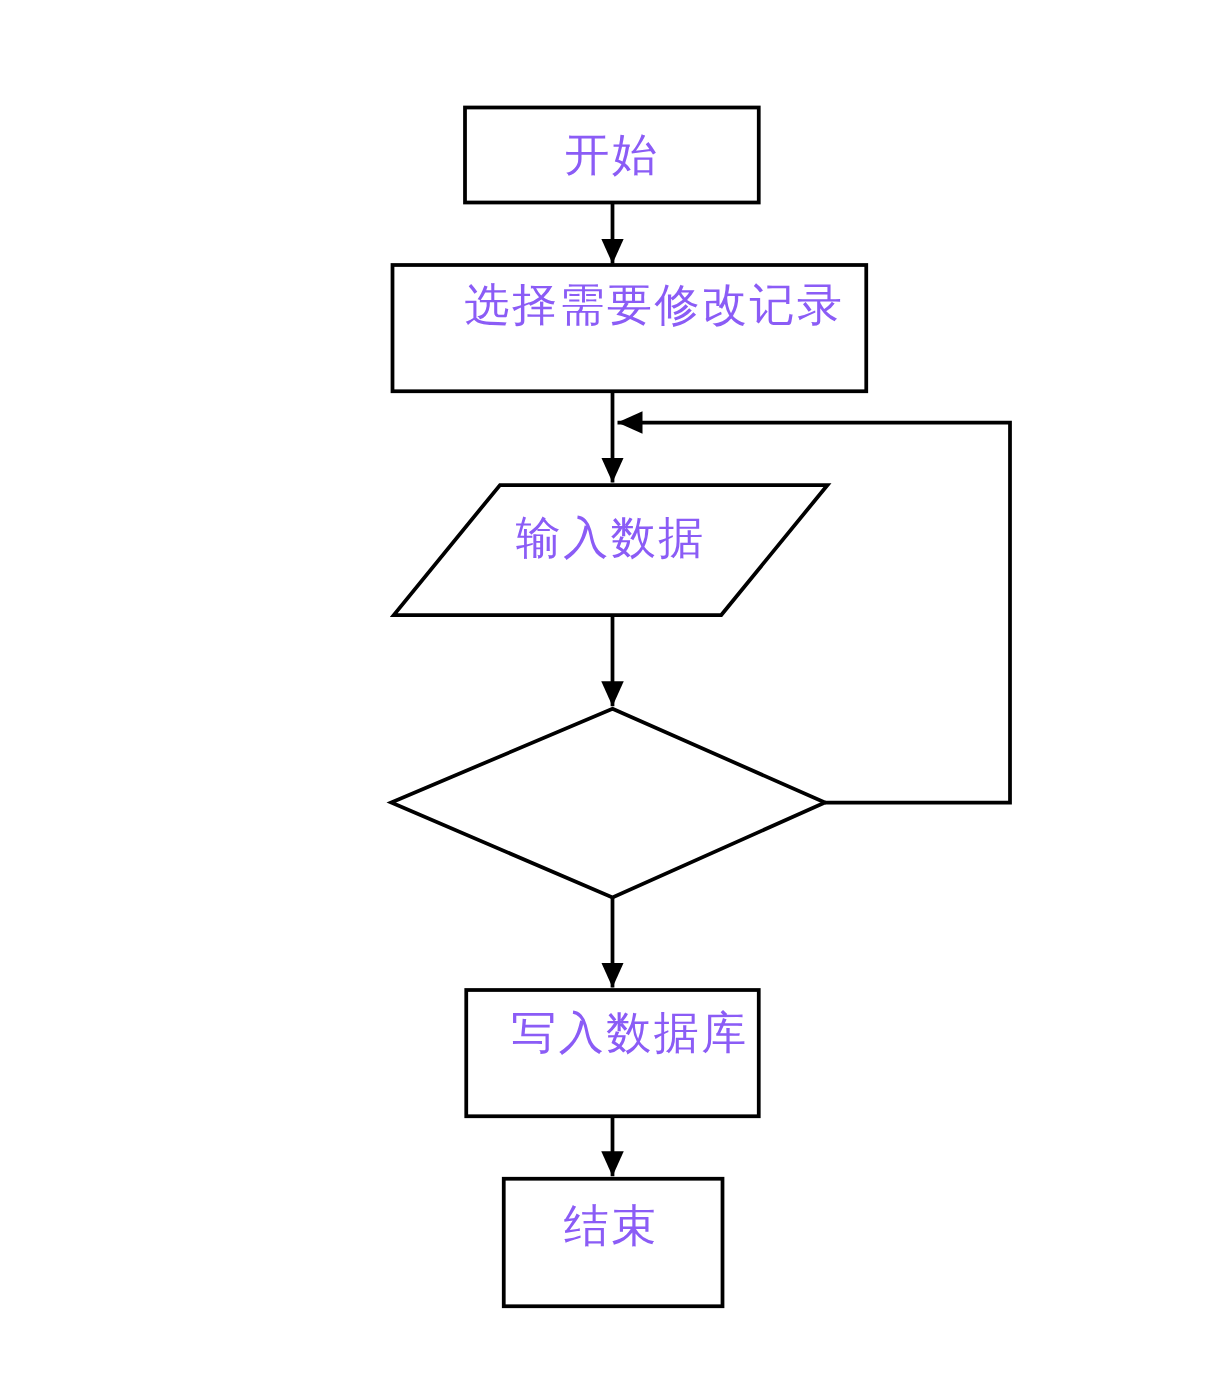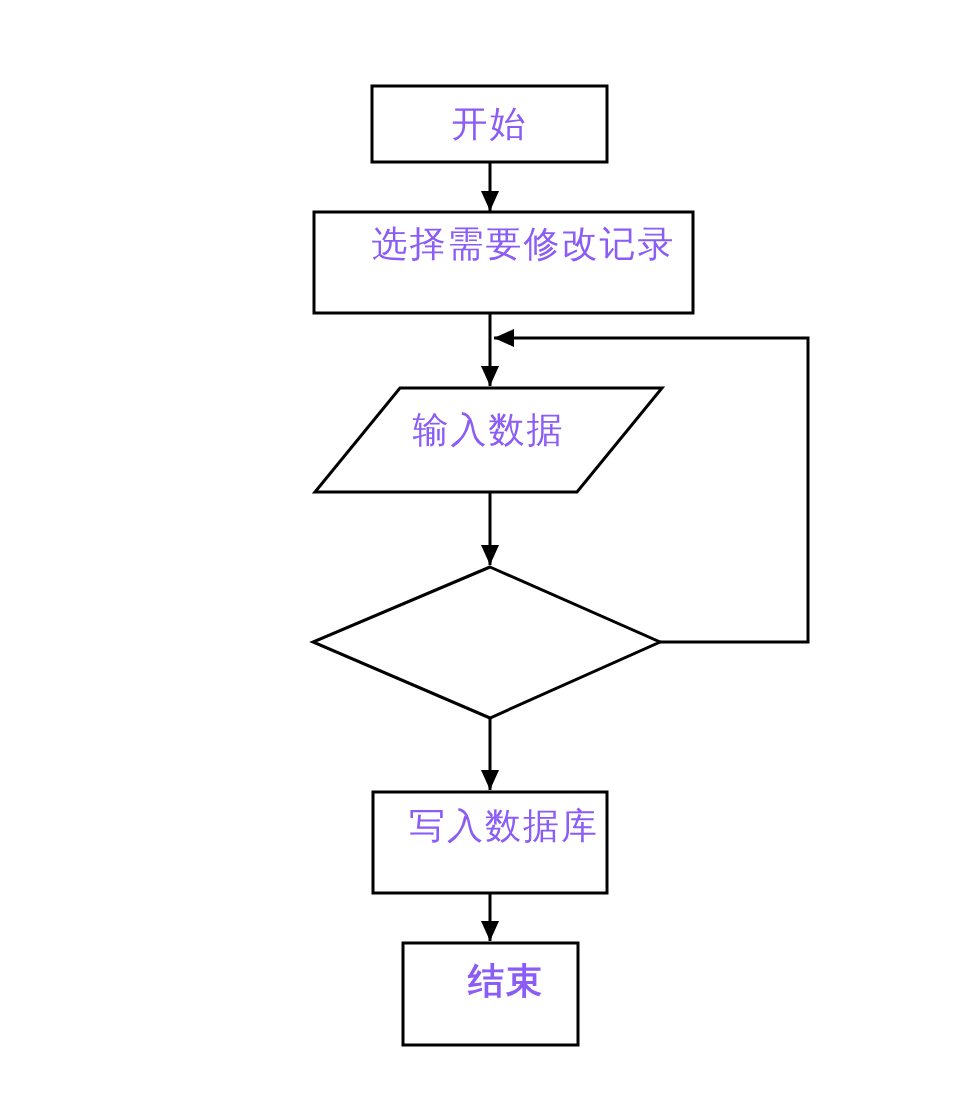--- a/index.html
+++ b/index.html
@@ -32,21 +32,21 @@
   }
   
   #lbl-start  { left: 372px; top:  86px; width: 235px; height: 76px;
                 display: flex; align-items: center; justify-content: center; }
   #lbl-select { left: 314px; top: 226px; width: 379px; margin-left: 20px; }
   #lbl-input  { left: 315px; top: 388px; width: 347px; height: 84px;
                 display: flex; align-items: center; justify-content: center; }
   #lbl-valid  { left: 313px; top: 567px; width: 347px; height: 151px;
                 display: flex; align-items: center; justify-content: center; }
   #lbl-write  { left: 373px; top: 808px; width: 234px; padding-left: 28px; }
-  #lbl-end    { left: 403px; top: 963px; width: 206px; font-weight: bold; }
+  #lbl-end    { left: 386px; top: 963px; width: 206px; }
 </style>
 </head>
 <body>
 
 <div class="canvas">
 
   <svg class="flow-svg" width="976" height="1108" viewBox="0 0 976 1108">
     <defs>
       <marker id="arrowhead" markerUnits="userSpaceOnUse" markerWidth="20" markerHeight="18" viewBox="0 0 10 9" refX="10" refY="4.5" orient="auto">
         <path d="M0,0 L10,4.5 L0,9 Z" fill="#000000"></path>

